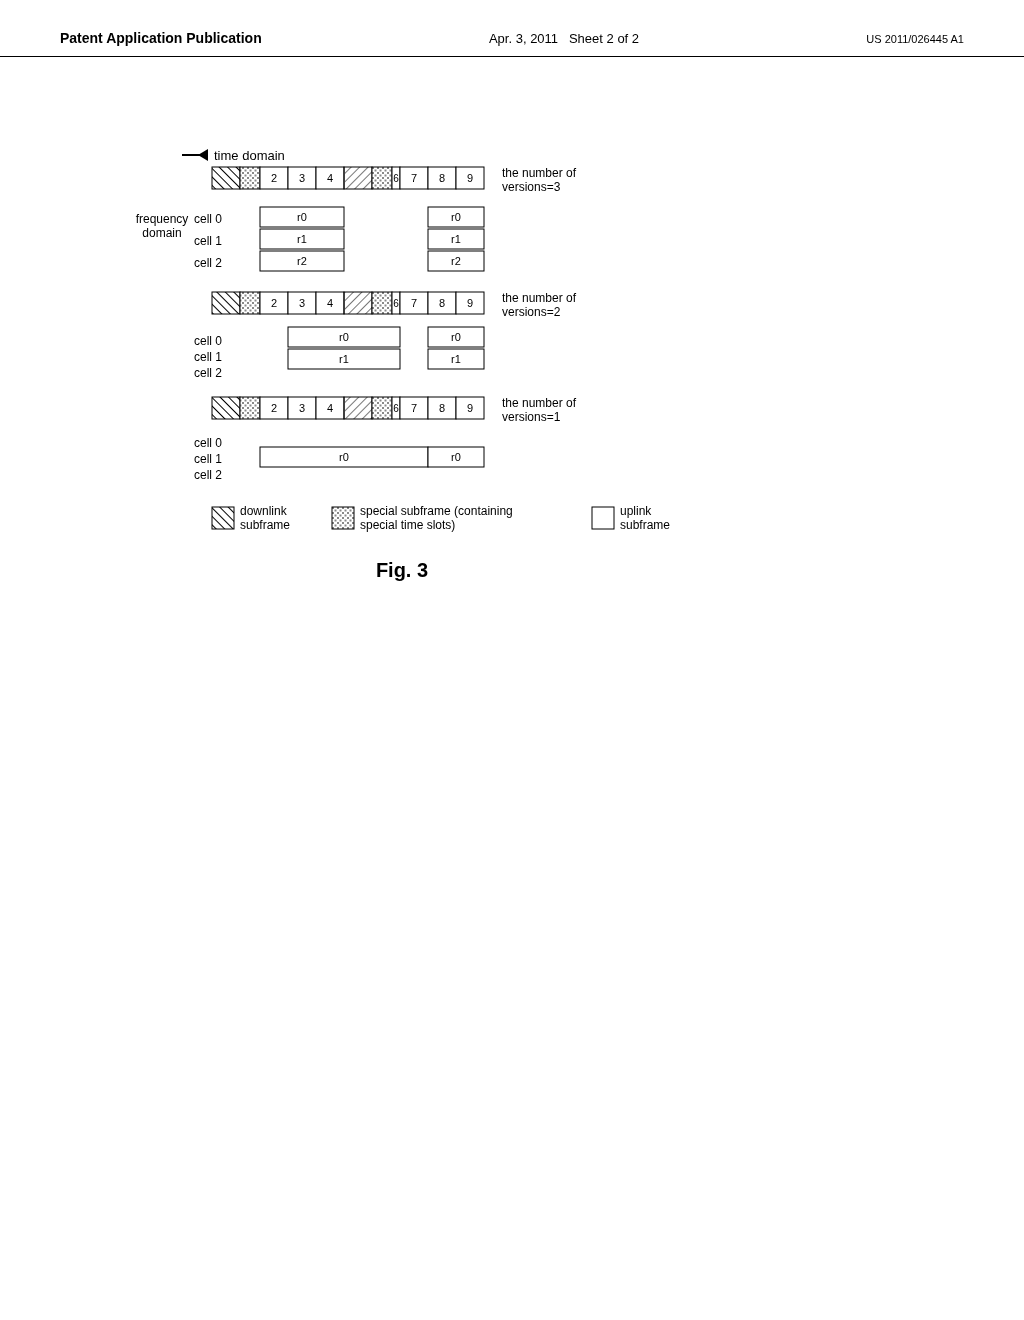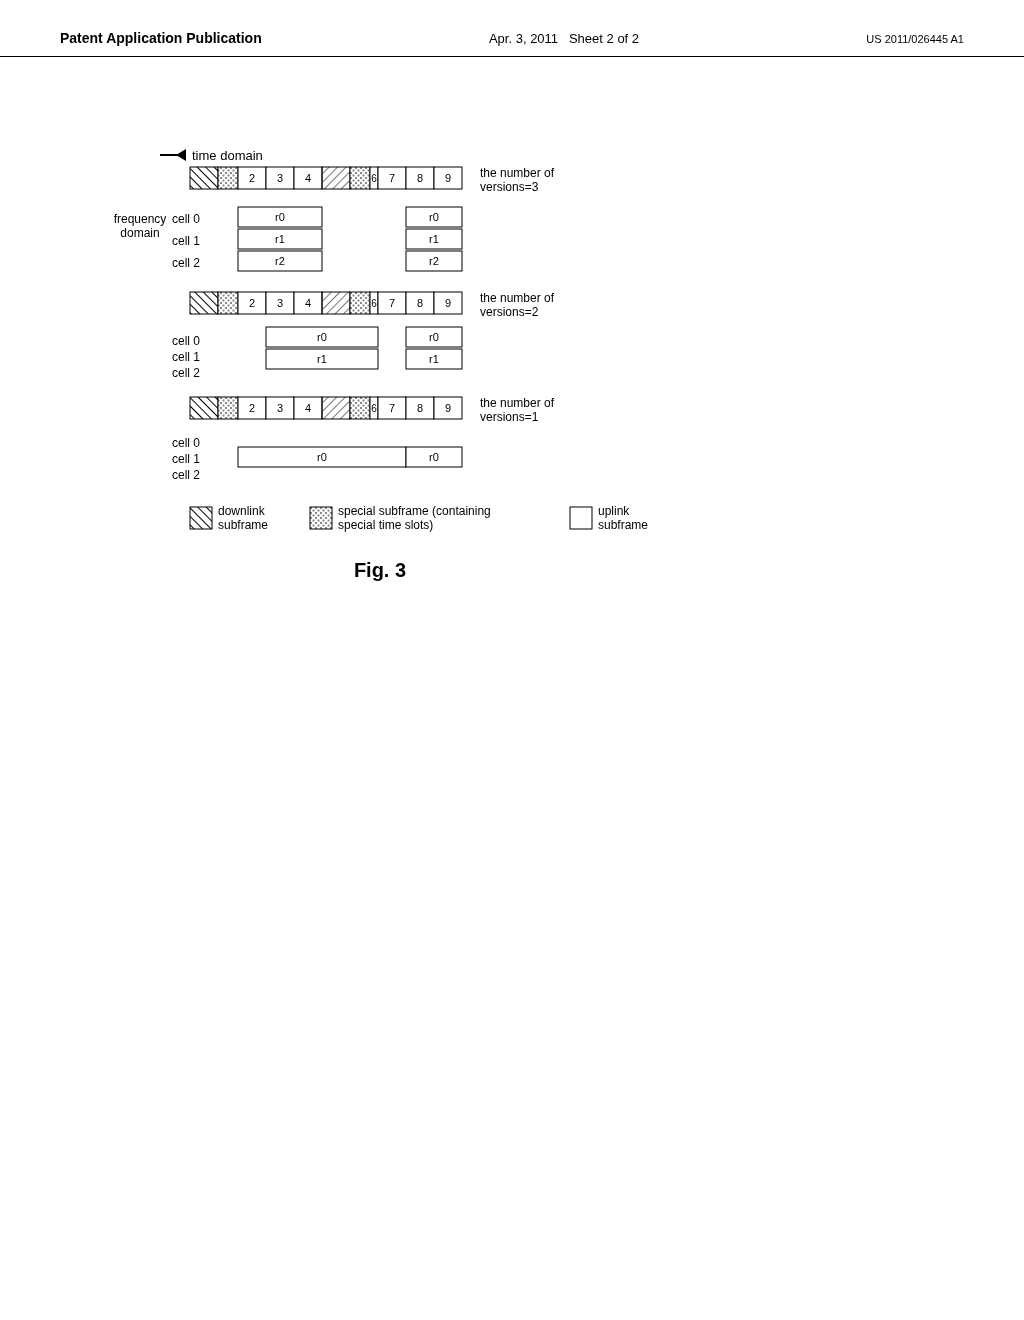--- a/index.html
+++ b/index.html
@@ -19,20 +19,21 @@
       padding: 30px 60px 10px 60px;
       border-bottom: 1px solid #000;
       font-size: 13px;
     }
 
     
     .content {
       padding: 40px 80px;
       display: flex;
       flex-direction: column;
+      align-items: center;
     }
 
     
     .svg-wrapper {
       margin-top: 30px;
     }
   </style>
 </head>
 <body>
 

